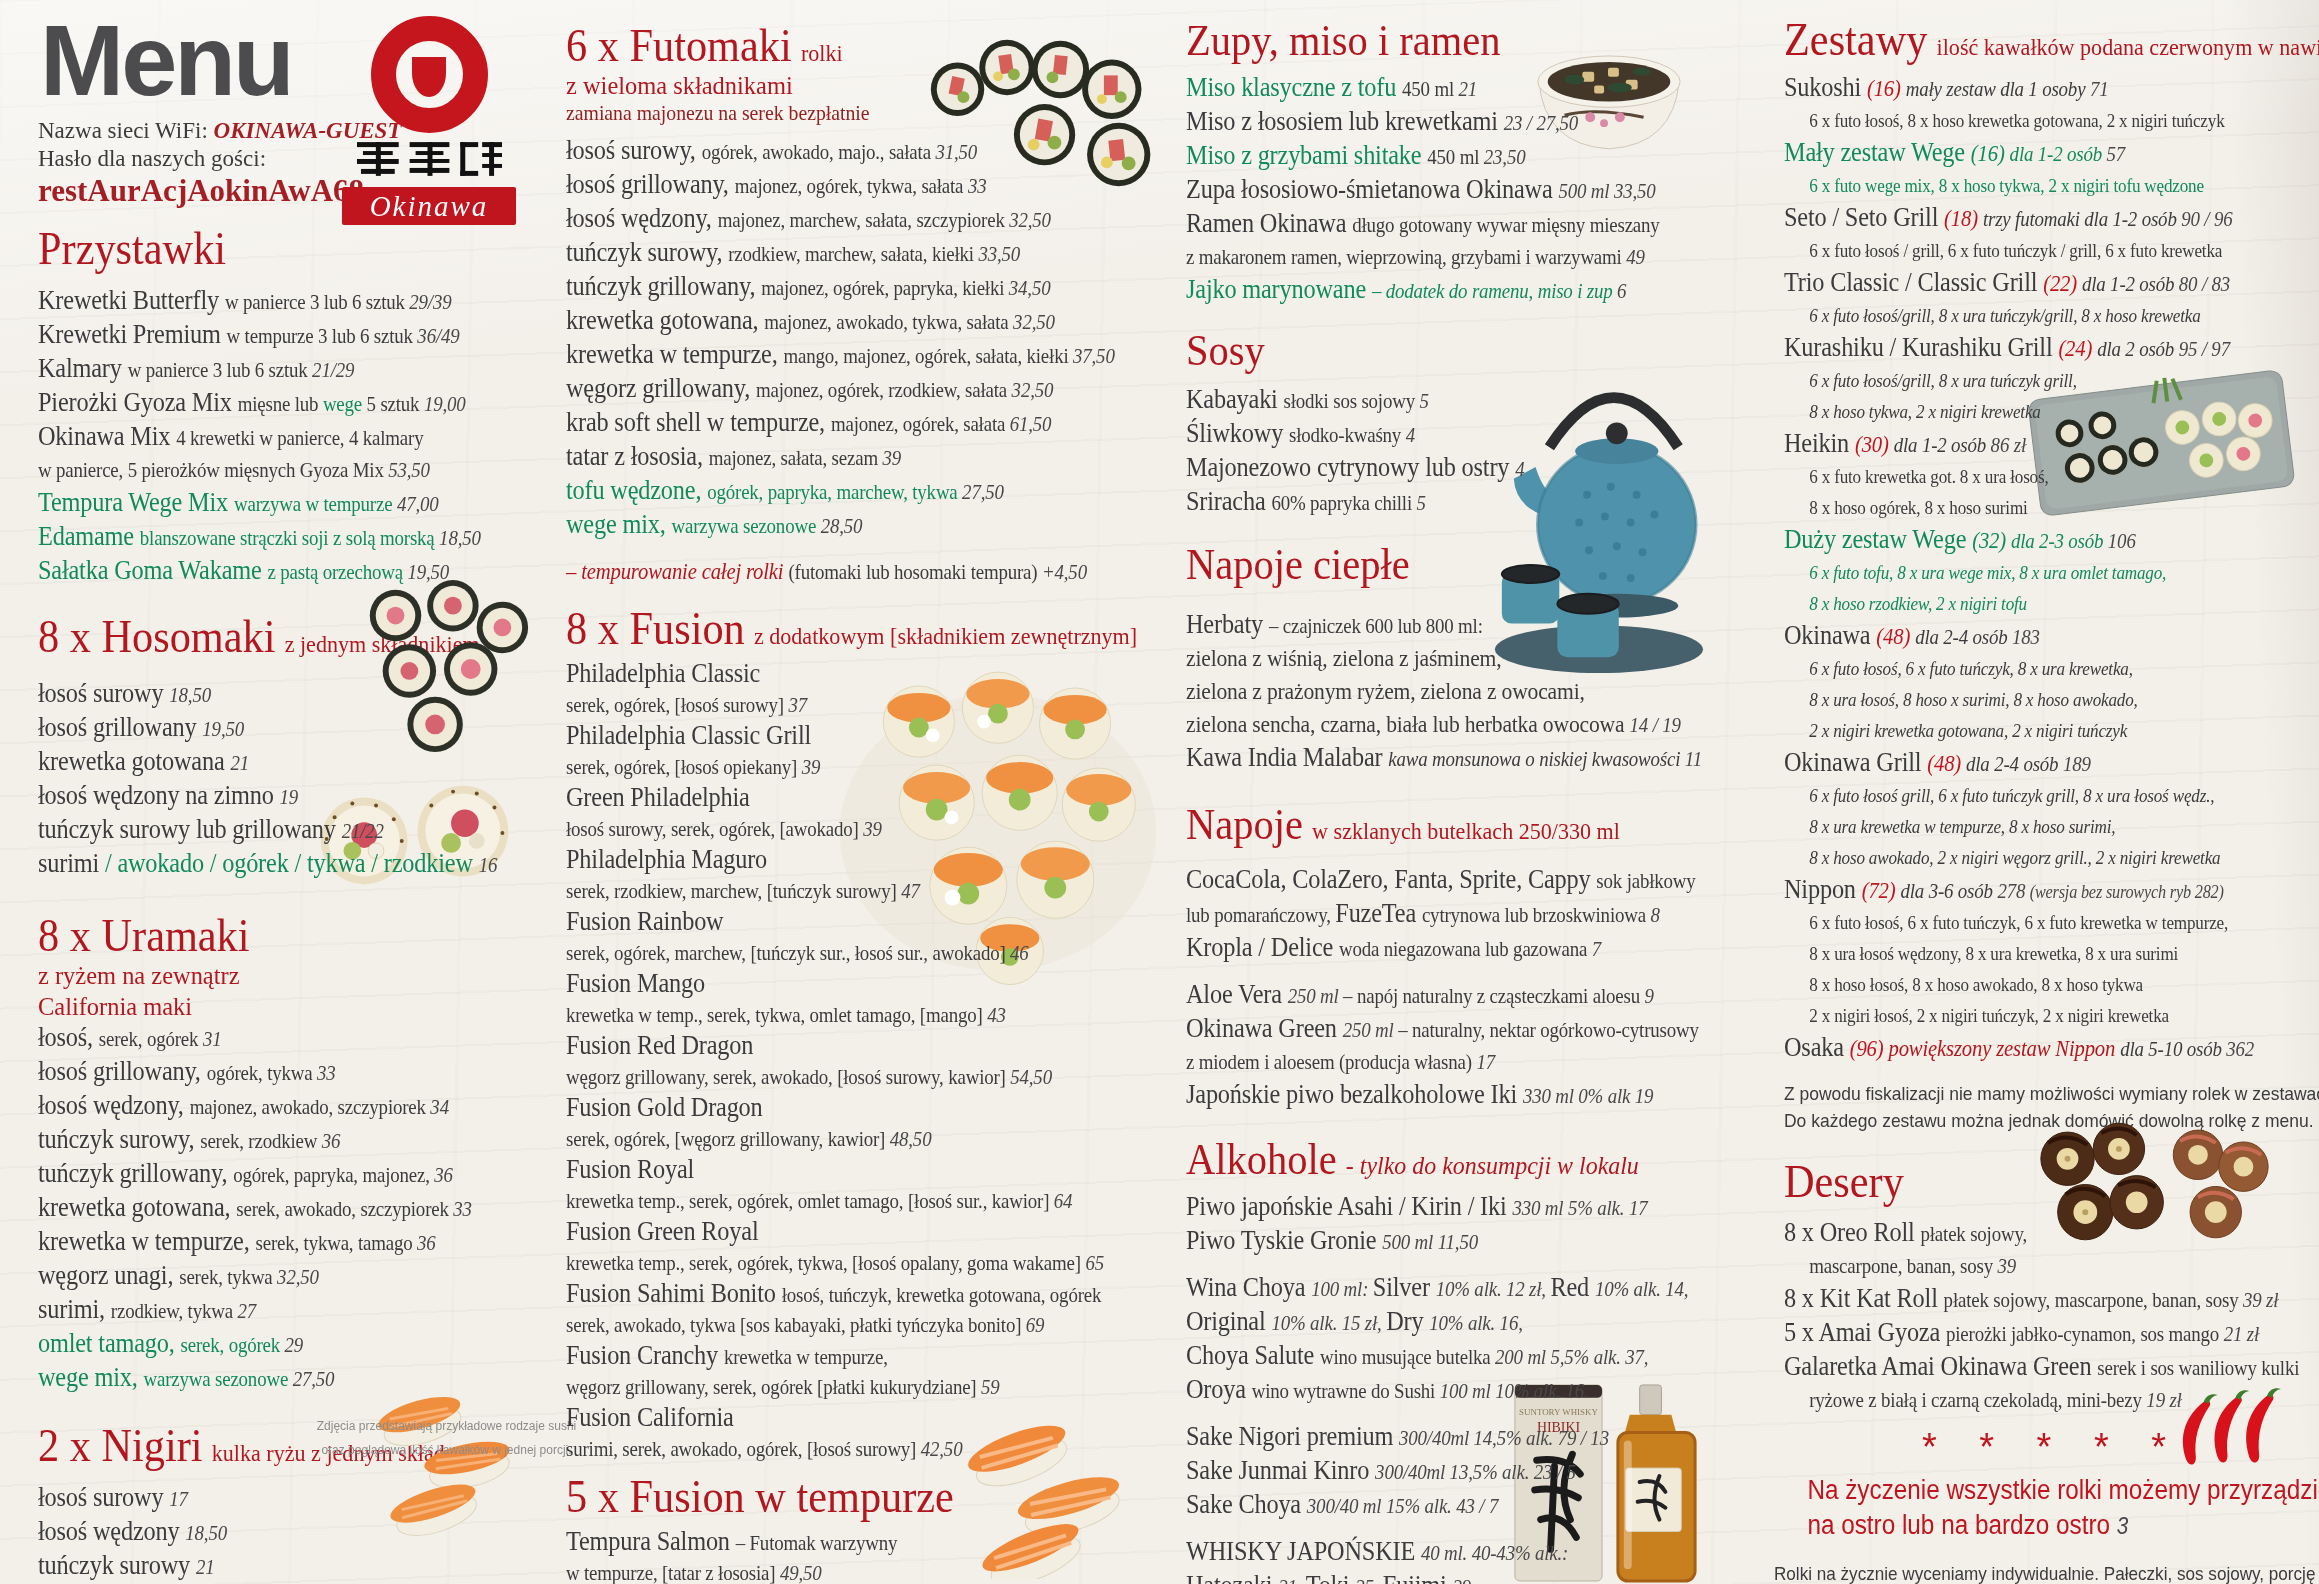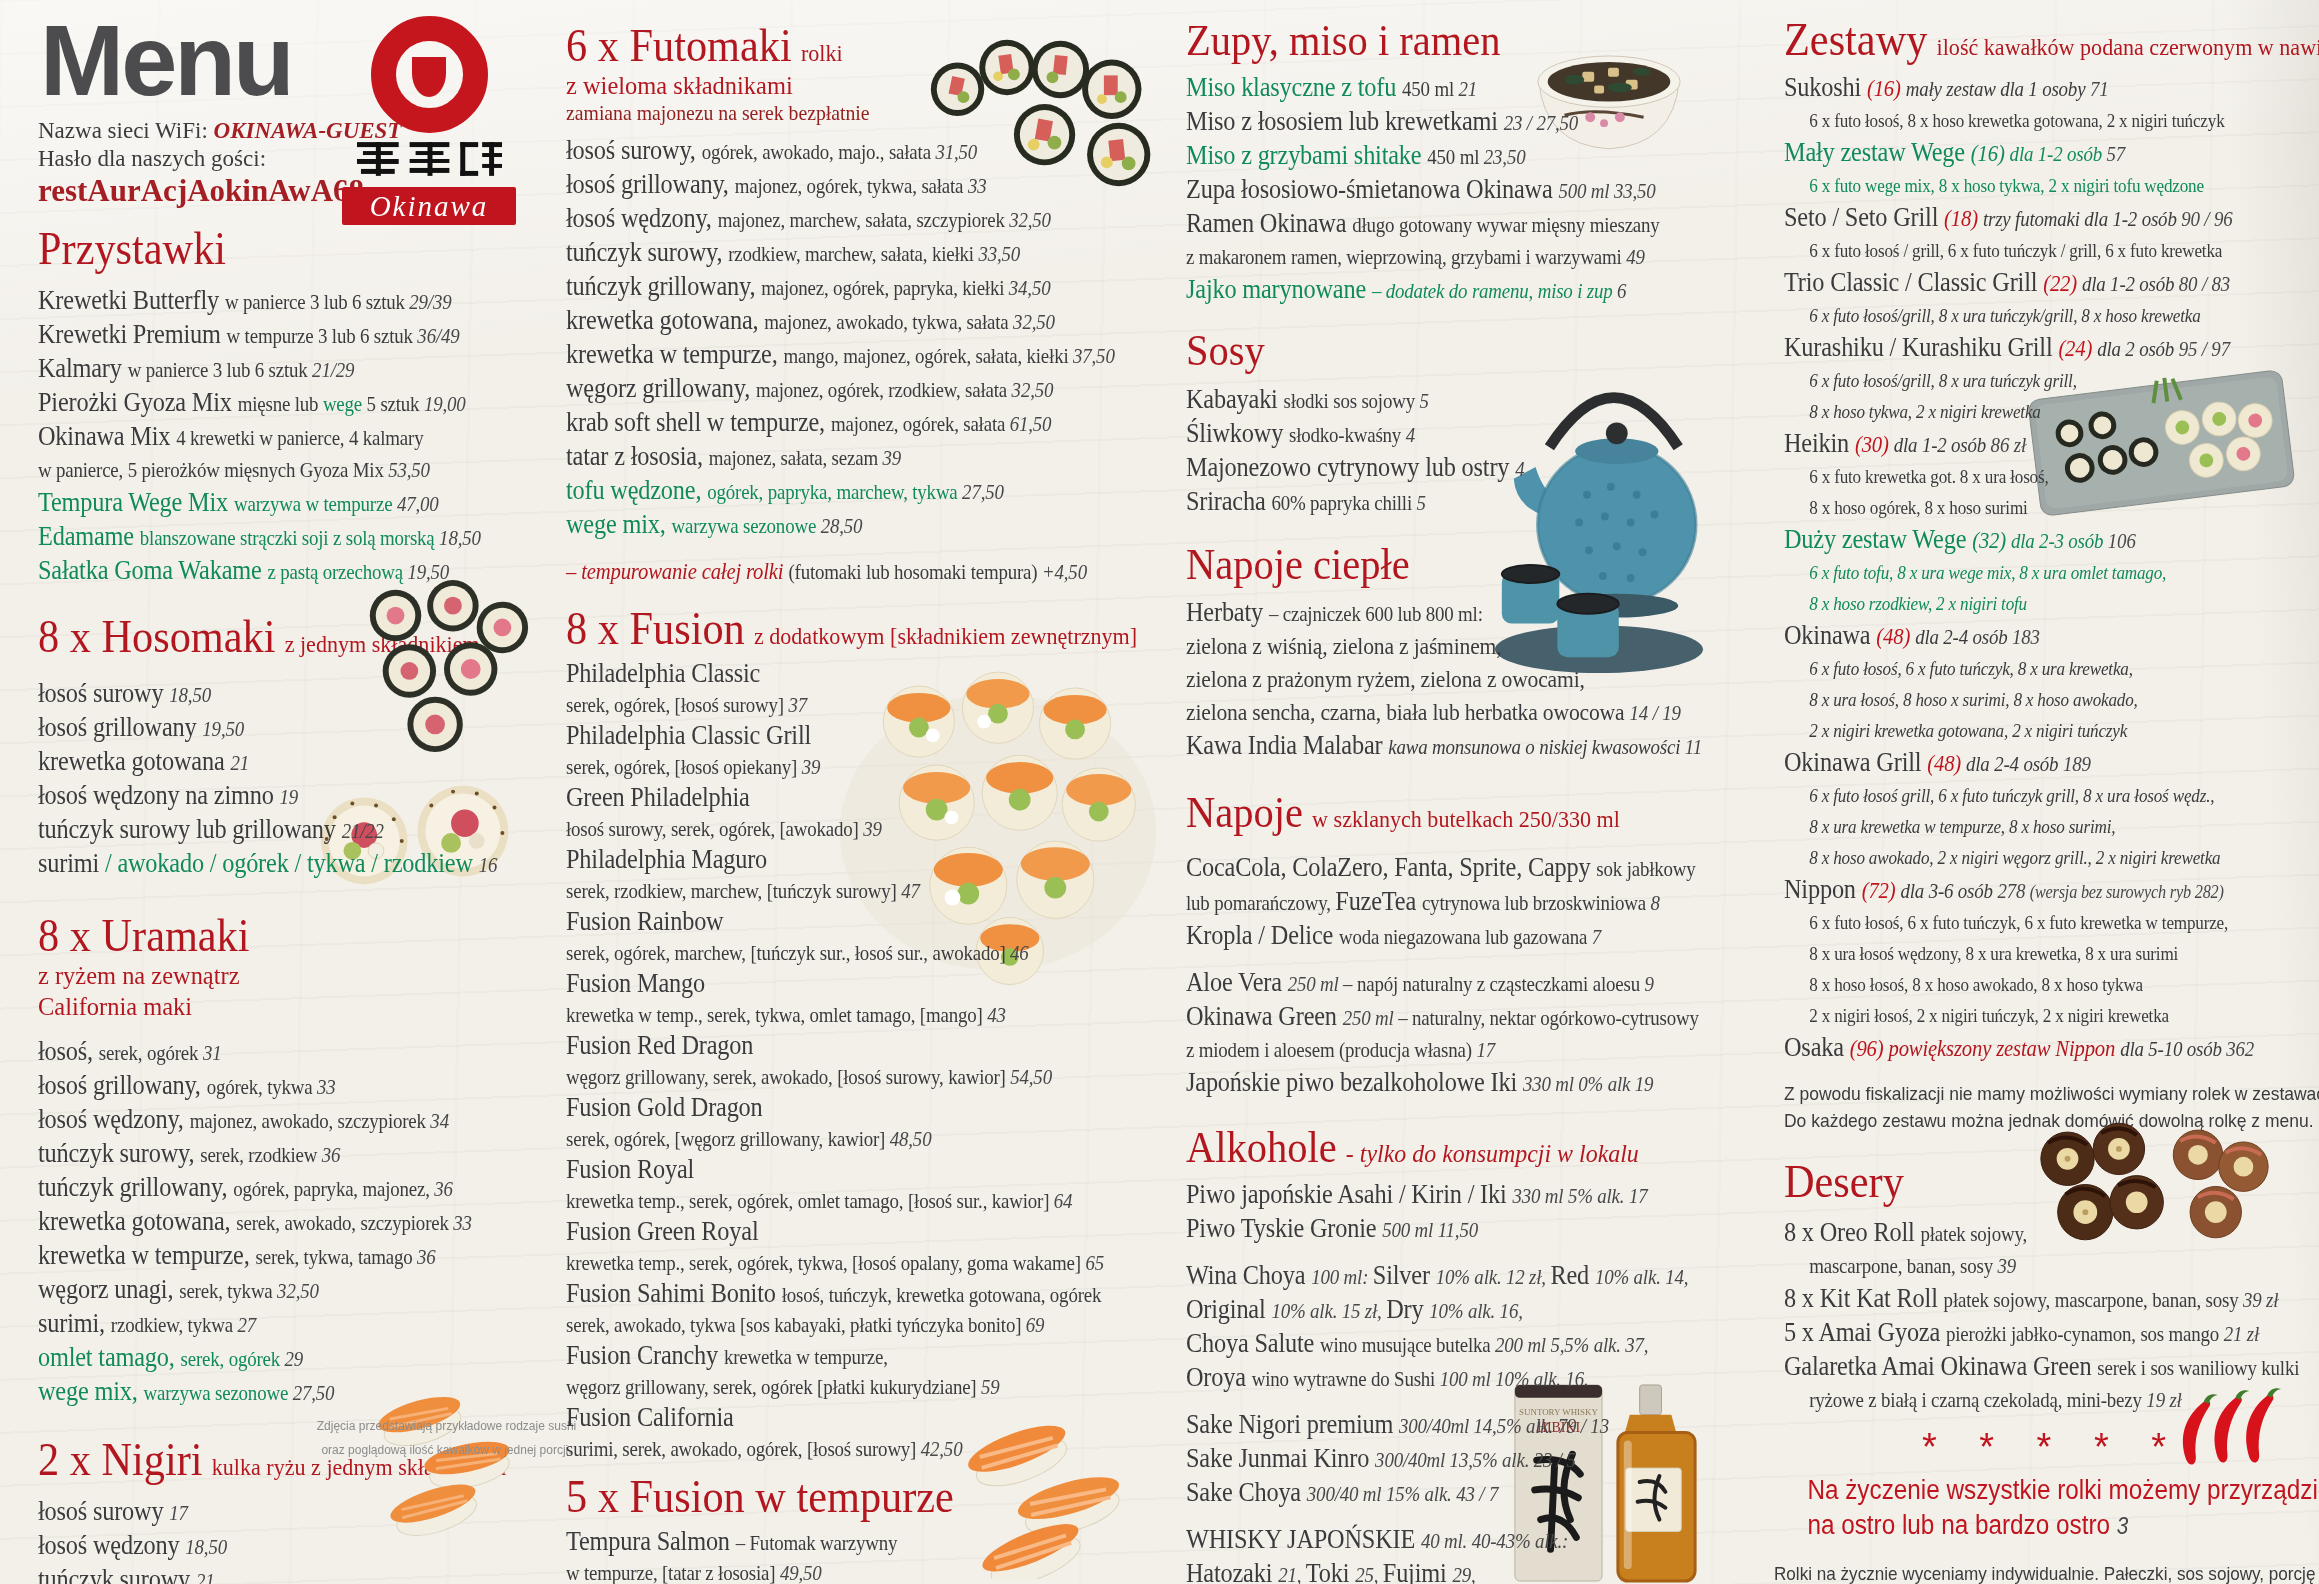--- a/index.html
+++ b/index.html
@@ -123,21 +123,21 @@
         <div class="mi"><span class="s-n">łosoś wędzony na zimno </span><span class="s-p">19</span></div>
         <div class="mi"><span class="s-n">tuńczyk surowy lub grillowany  </span><span class="s-p">21/22</span></div>
         <div class="mi"><span class="s-n">surimi </span><span class="s-g">/ awokado / ogórek / tykwa / rzodkiew </span><span class="s-p">16</span></div>
       </div>
 
     <div class="sec" style="margin-top:30px">
       <span class="t">8 x Uramaki</span>
     </div>
     <div class="sec-sub">z ryżem na zewnątrz</div>
     <div class="sec-sub">California maki</div>
-    <div class="list" style="margin-top:14px">
+    <div class="list" style="margin-top:0">
         <div class="mi"><span class="s-n">łosoś, </span><span class="s-d">serek, ogórek  </span><span class="s-p">31</span></div>
         <div class="mi"><span class="s-n">łosoś grillowany, </span><span class="s-d">ogórek, tykwa  </span><span class="s-p">33</span></div>
         <div class="mi"><span class="s-n">łosoś wędzony, </span><span class="s-d">majonez, awokado, szczypiorek  </span><span class="s-p">34</span></div>
         <div class="mi"><span class="s-n">tuńczyk surowy, </span><span class="s-d">serek, rzodkiew  </span><span class="s-p">36</span></div>
         <div class="mi"><span class="s-n">tuńczyk grillowany, </span><span class="s-d">ogórek, papryka, majonez,  </span><span class="s-p">36</span></div>
         <div class="mi"><span class="s-n">krewetka gotowana, </span><span class="s-d">serek, awokado, szczypiorek  </span><span class="s-p">33</span></div>
         <div class="mi"><span class="s-n">krewetka w tempurze, </span><span class="s-d">serek, tykwa, tamago  </span><span class="s-p">36</span></div>
         <div class="mi"><span class="s-n">węgorz unagi, </span><span class="s-d">serek, tykwa </span><span class="s-p">32,50</span></div>
         <div class="mi"><span class="s-n">surimi, </span><span class="s-d">rzodkiew, tykwa  </span><span class="s-p">27</span></div>
         <div class="mi"><span class="s-g">omlet tamago, </span><span class="s-gd">serek, ogórek  </span><span class="s-p">29</span></div>
@@ -270,21 +270,21 @@
     <div class="list" style="margin-top:10px">
         <div class="mi"><span class="s-n">Kabayaki </span><span class="s-d">słodki sos sojowy  </span><span class="s-p">5</span></div>
         <div class="mi"><span class="s-n">Śliwkowy </span><span class="s-d">słodko-kwaśny  </span><span class="s-p">4</span></div>
         <div class="mi"><span class="s-n">Majonezowo cytrynowy lub ostry  </span><span class="s-p">4</span></div>
         <div class="mi"><span class="s-n">Sriracha </span><span class="s-d">60% papryka chilli  </span><span class="s-p">5</span></div>
       </div>
 
     <div class="sec small" style="margin-top:22px">
       <span class="t">Napoje ciepłe</span>
     </div>
-    <div class="list" style="margin-top:8px">
+    <div class="list" style="margin-top:20px">
         <div class="mi"><span class="s-n">Herbaty </span><span class="s-d">– czajniczek 600 lub 800 ml:</span></div>
         <div class="mi"><span class="s-d2">zielona z wiśnią, zielona z jaśminem,</span></div>
         <div class="mi"><span class="s-d2">zielona z prażonym ryżem, zielona z owocami,</span></div>
         <div class="mi"><span class="s-d2">zielona sencha, czarna, biała lub herbatka owocowa  </span><span class="s-p">14 / 19</span></div>
         <div class="mi"><span class="s-n">Kawa India Malabar </span><span class="s-di">kawa monsunowa o niskiej kwasowości  </span><span class="s-p">11</span></div>
       </div>
 
     <div class="sec small" style="margin-top:26px">
       <span class="t">Napoje</span>
       <span class="sfx">w szklanych butelkach 250/330 ml</span>

